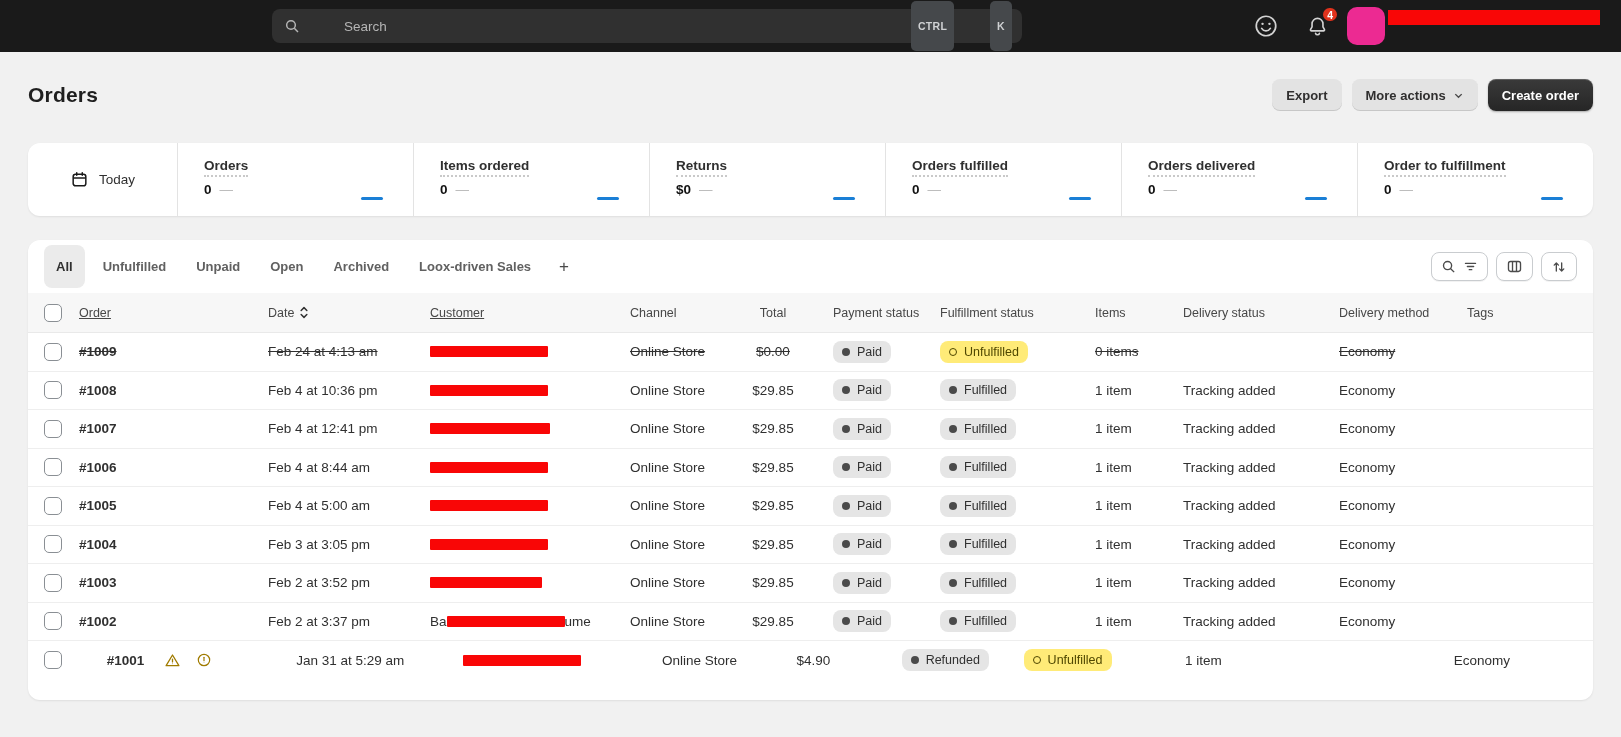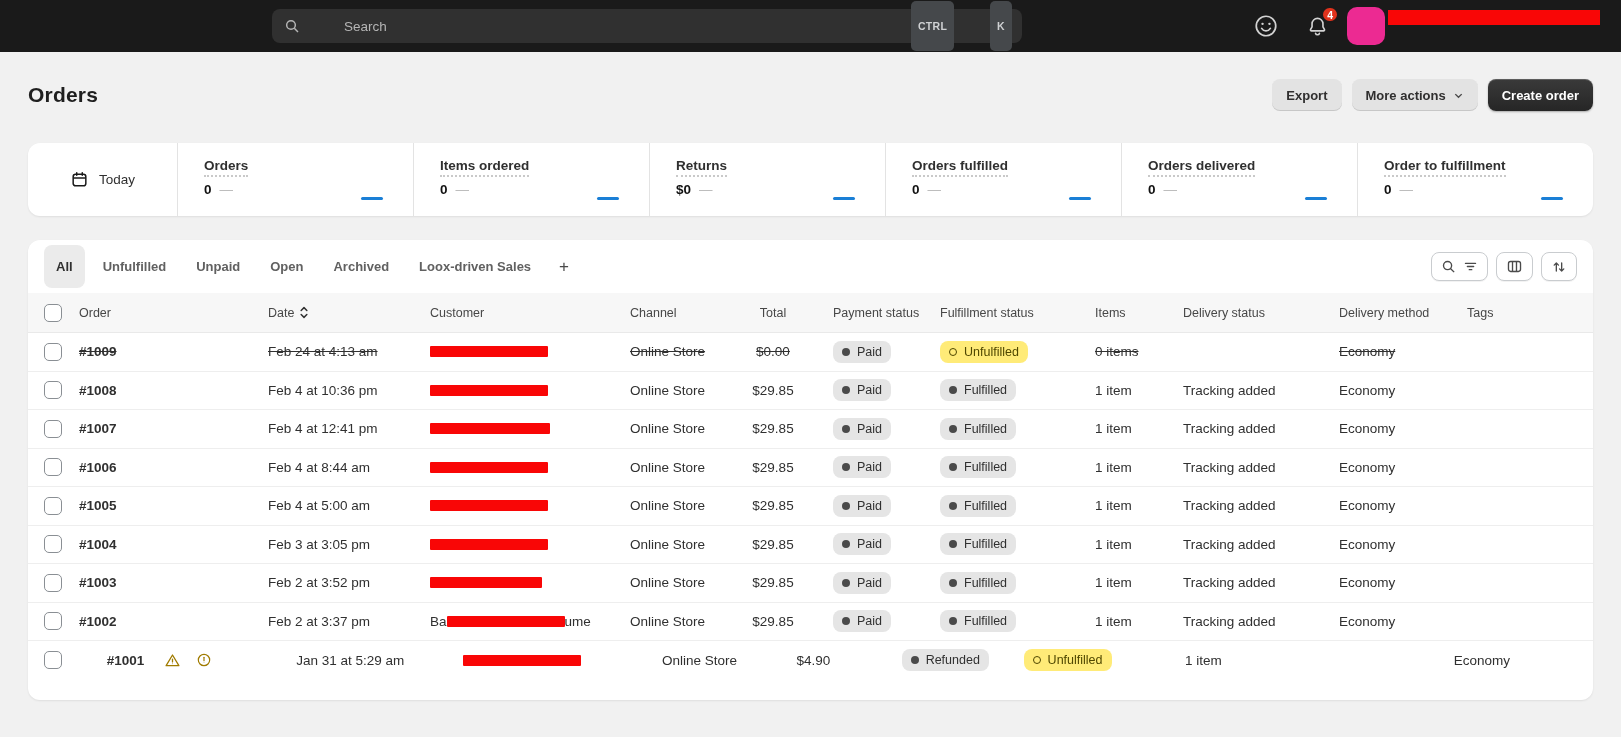--- a/index.html
+++ b/index.html
@@ -78,21 +78,21 @@
   .c-date { width:162px; }
   .c-customer { width:200px; display:flex; align-items:center; }
   .c-channel { width:110px; }
   .c-total { width:66px; text-align:center; }
   .c-payment { width:134px; padding-left:27px; }
   .c-fulfillment { width:155px; }
   .c-items { width:88px; }
   .c-dstatus { width:156px; }
   .c-dmethod { width:128px; }
   .c-tags { flex:1; }
-  .thead .c-order, .thead .c-customer { font-weight:normal; }
+  .thead .c-order, .thead .c-customer { font-weight:normal;text-decoration:underline; }
   .sort-icon { display:inline-block; margin-left:5px; vertical-align:-2px; cursor:pointer; }
 
   .badge { display:inline-flex; align-items:center; gap:7px; height:22px; padding:0 9px;
     border-radius:8px; font-size:12.5px; background:#e5e5e5; color:#303030; }
   .badge .dot-filled { width:8px; height:8px; border-radius:50%; background:#4a4a4a; }
   .badge .dot-open { width:8px; height:8px; border-radius:50%; border:1.5px solid #4f4700; background:transparent; }
   .badge.warning { background:var(--warnbg,#ffeb78); color:#4f4700; }
 
   .redaction-bar { display:inline-block; height:11px; background:var(--redaction,#f90606); border-radius:1px; }
   .alert-icons { display:inline-flex; align-items:center; gap:15px; margin-left:20px; }

